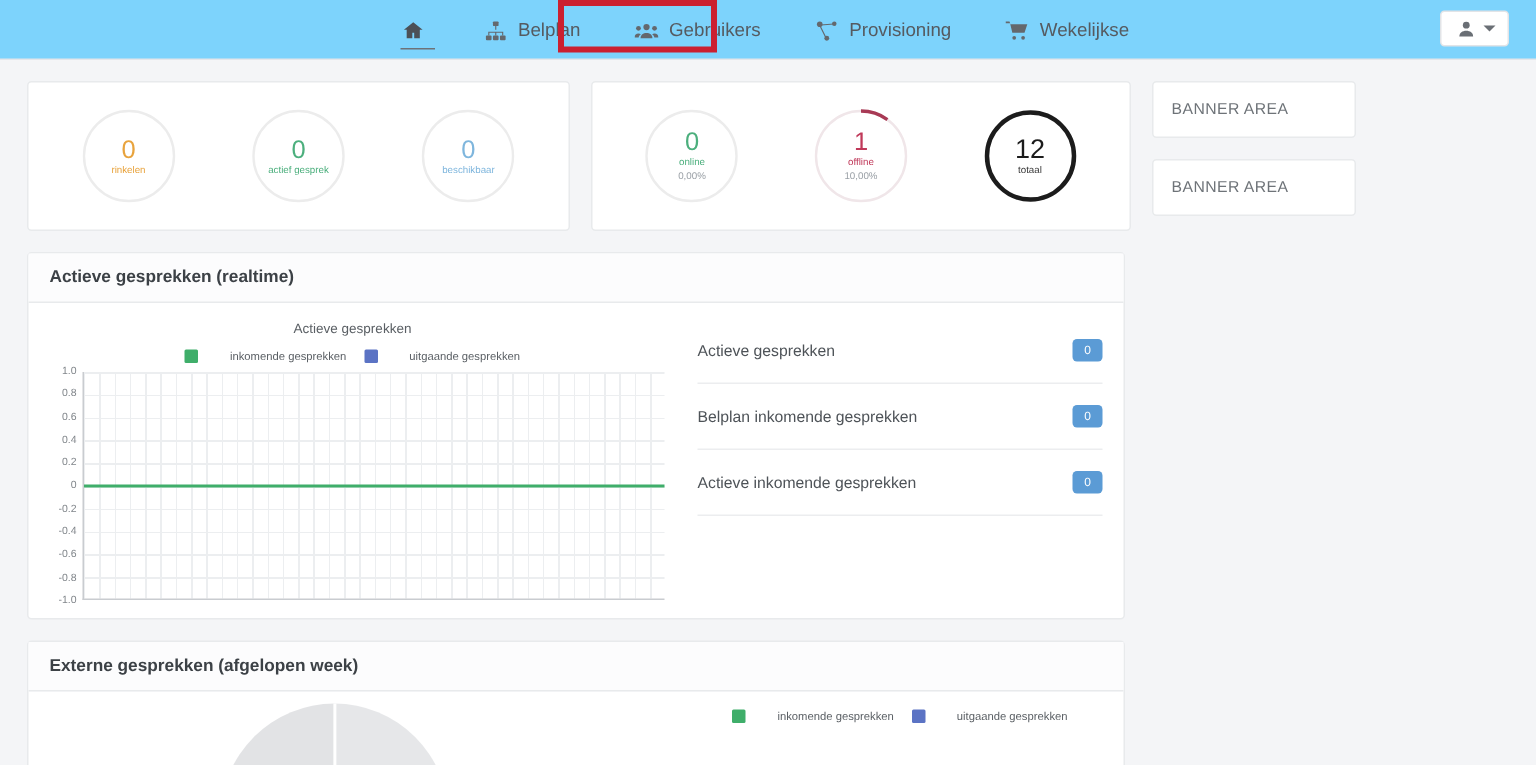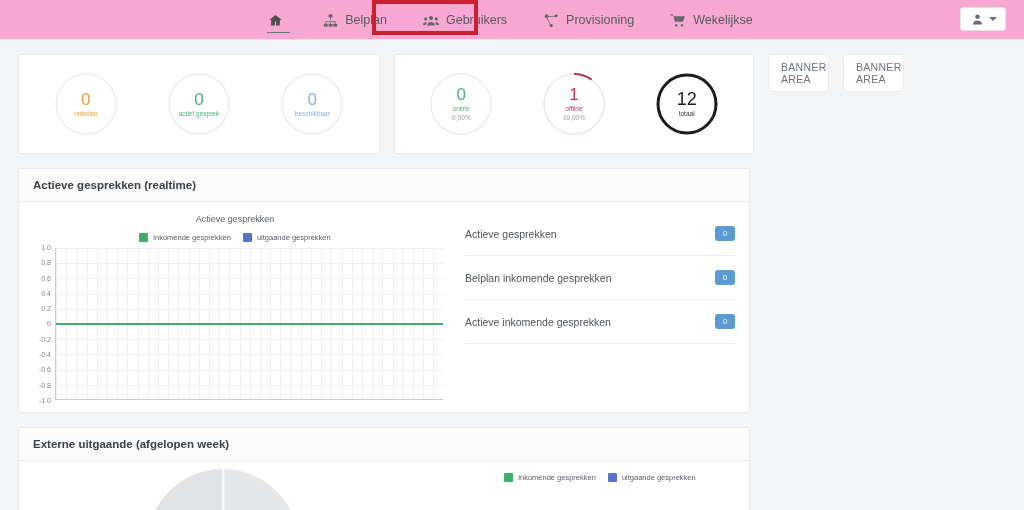--- a/index.html
+++ b/index.html
@@ -7,21 +7,21 @@
     width: 1024px; height: 510px;
     background: #f4f5f7;
     font-family: "Liberation Sans", sans-serif;
     overflow: hidden;
   }
 
   
   .navbar {
     position: relative;
     height: 40px;
-    background: #f9a8d4;
+    background: #7dd3fc;
     border-bottom: 1px solid #e4e6ea;
     display: flex;
     align-items: stretch;
     justify-content: center;
   }
   .nav-items { display: flex; align-items: center; gap: 0px; height: 40px; }
   .nav-item {
     display: flex; align-items: center; gap: 7px;
     padding: 0 18px;
     height: 40px;
@@ -85,21 +85,21 @@
   .donut svg { position: absolute; inset: 0; transform: rotate(-90deg); }
   .donut .inner {
     position: absolute; inset: 0;
     display: flex; flex-direction: column; align-items: center; justify-content: center;
     line-height: 1.05;
   }
   .donut .val { font-size: 17px; }
   .donut .lbl { font-size: 6.5px; margin-top: 2px; }
   .donut .pct { font-size: 6.5px; color: #9aa0a6; margin-top: 2px; }
 
-  .banners { display: flex; flex-direction: row; gap: 14px; width: 136px; }
+  .banners { display: flex; flex-direction: column; gap: 14px; width: 136px; }
   .banner {
     height: 38px;
     display: flex; align-items: center;
     padding-left: 12px;
     font-size: 10.5px;
     color: #6e7378;
     letter-spacing: 0.3px;
   }
 
   
@@ -112,21 +112,21 @@
     background: #fcfcfd;
     font-size: 11.5px;
     font-weight: bold;
     color: #3c4146;
   }
   .panel-body { display: flex; }
 
   .chart-col { width: 432px; padding: 12px 8px 8px 8px; }
   .chart-title { text-align: center; font-size: 9px; color: #5a5f64; margin-bottom: 9px; }
   .chart-legend { display: flex; justify-content: center; align-items: center; gap: 12px; margin-bottom: 6px; }
-  .leg { display: flex; align-items: center; gap: 5px; font-size: 7.5px; color: #5a5f64; }
+  .leg { display: flex; align-items: center; gap: 21px; font-size: 7.5px; color: #5a5f64; }
   .swatch { width: 9px; height: 9px; border-radius: 1px; }
 
   .plot-wrap { display: flex; }
   .y-axis {
     width: 28px;
     display: flex; flex-direction: column; justify-content: space-between;
     font-size: 7px; color: #81868b;
     text-align: right;
     padding-right: 4px;
     height: 160px;
@@ -399,21 +399,21 @@
         <div class="list-row">
           <span>Actieve inkomende gesprekken</span>
           <span class="badge">0</span>
         </div>
       </div>
 
     </div>
   </div>
 
   <div class="card panel">
-    <div class="panel-head">Externe uitgaande (afgelopen week)</div>
+    <div class="panel-head">Externe gesprekken (afgelopen week)</div>
     <div class="panel-body panel-bottom-body">
       <div class="pie-col">
         <div class="pie"></div>
       </div>
       <div class="pie-right">
         <div class="chart-legend">
           <div class="leg">
             <span class="swatch" style="background:#3fae6a"></span>
             <span>inkomende gesprekken</span>
           </div>

